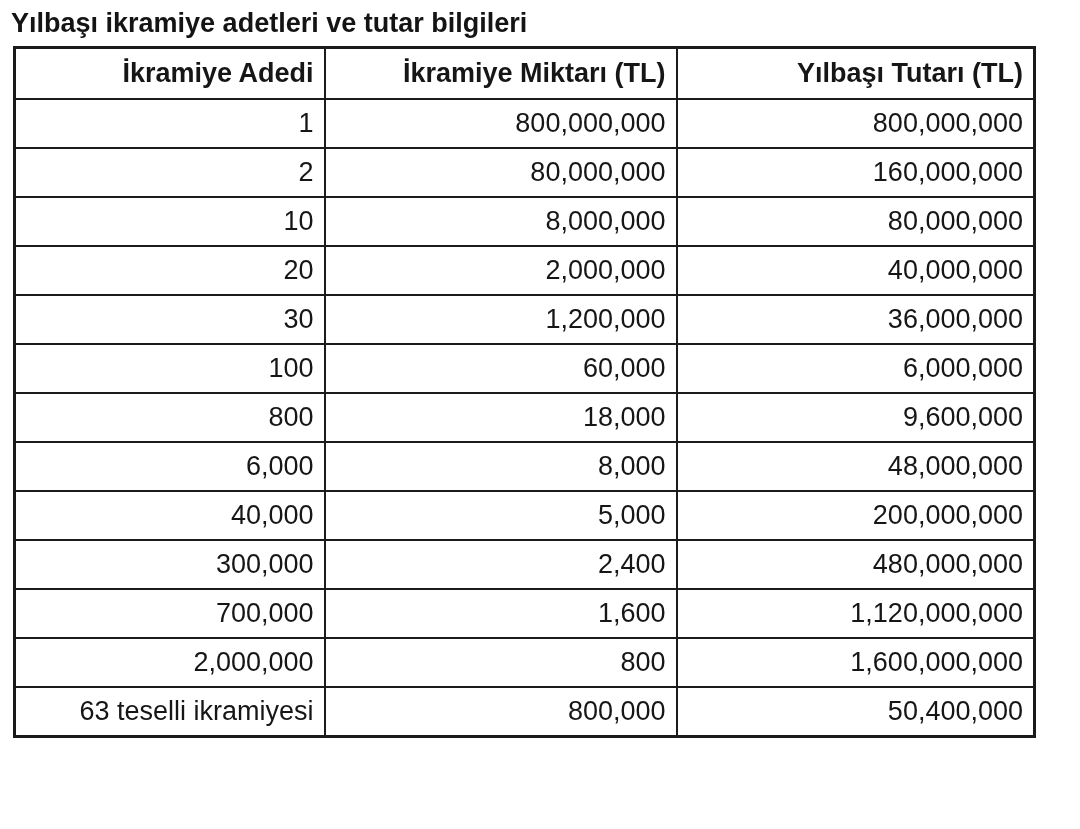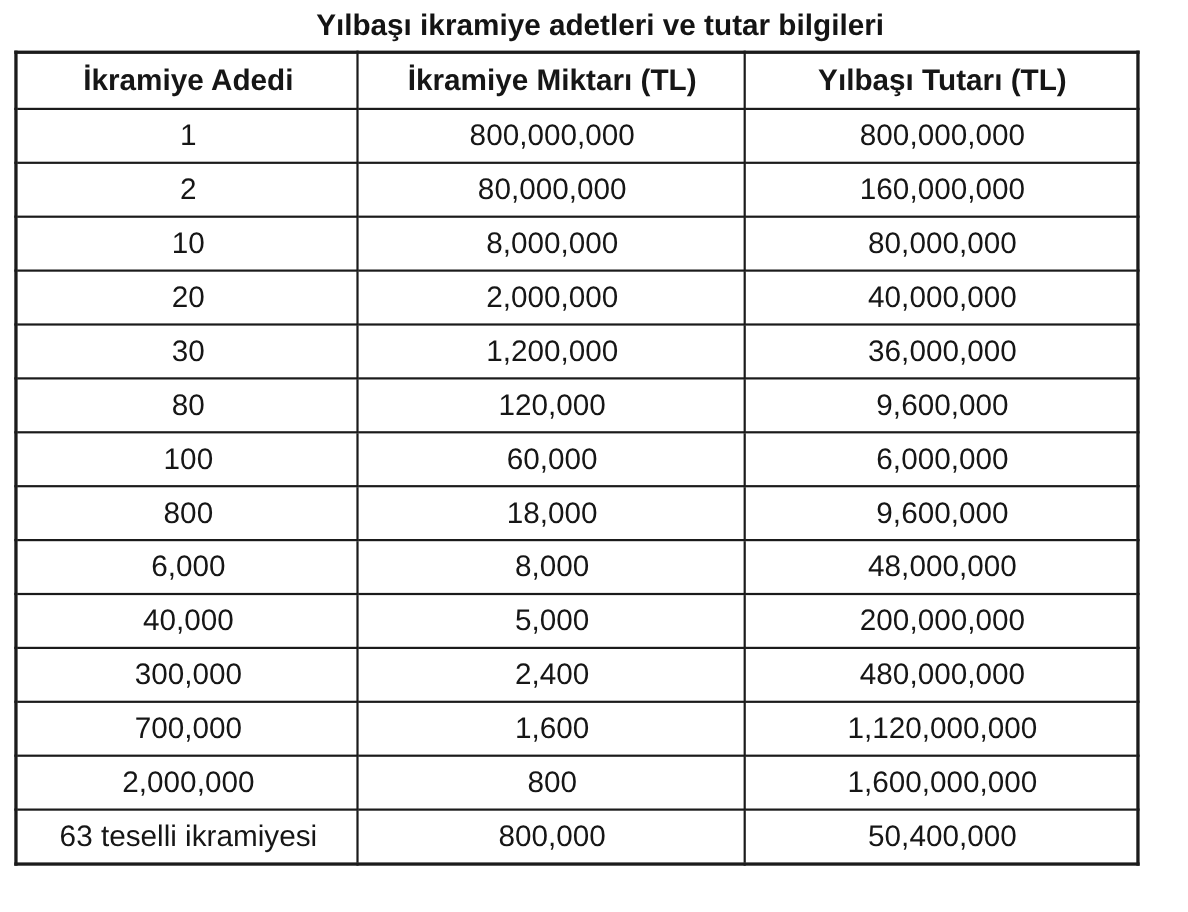--- a/index.html
+++ b/index.html
@@ -17,33 +17,32 @@
     height: 829px;
     box-sizing: border-box;
     padding-top: 6px;
   }
   .page-title {
     font-size: 27px;
     font-weight: bold;
     margin: 2px 0 7px 11px;
     letter-spacing: 0px;
     color: #141414;
-    text-align: center;
   }
   table.prize-table {
     border-collapse: collapse;
     margin-left: 13px;
     width: 1020px;
     table-layout: fixed;
     border: 3px solid #1b1b1b;
   }
   table.prize-table th,
   table.prize-table td {
     border: 2px solid #1b1b1b;
-    text-align: center;
+    text-align: right;
     vertical-align: middle;
     font-size: 27px;
     padding: 8px 10px 8px 13px;
     height: 32px;
     box-sizing: border-box;
     white-space: nowrap;
     overflow: hidden;
   }
   table.prize-table th {
     font-weight: bold;
@@ -93,25 +92,20 @@
           <td>20</td>
           <td>2,000,000</td>
           <td>40,000,000</td>
         </tr>
         <tr>
           <td>30</td>
           <td>1,200,000</td>
           <td>36,000,000</td>
         </tr>
         <tr>
-          <td>80</td>
-          <td>120,000</td>
-          <td>9,600,000</td>
-        </tr>
-        <tr>
           <td>100</td>
           <td>60,000</td>
           <td>6,000,000</td>
         </tr>
         <tr>
           <td>800</td>
           <td>18,000</td>
           <td>9,600,000</td>
         </tr>
         <tr>

